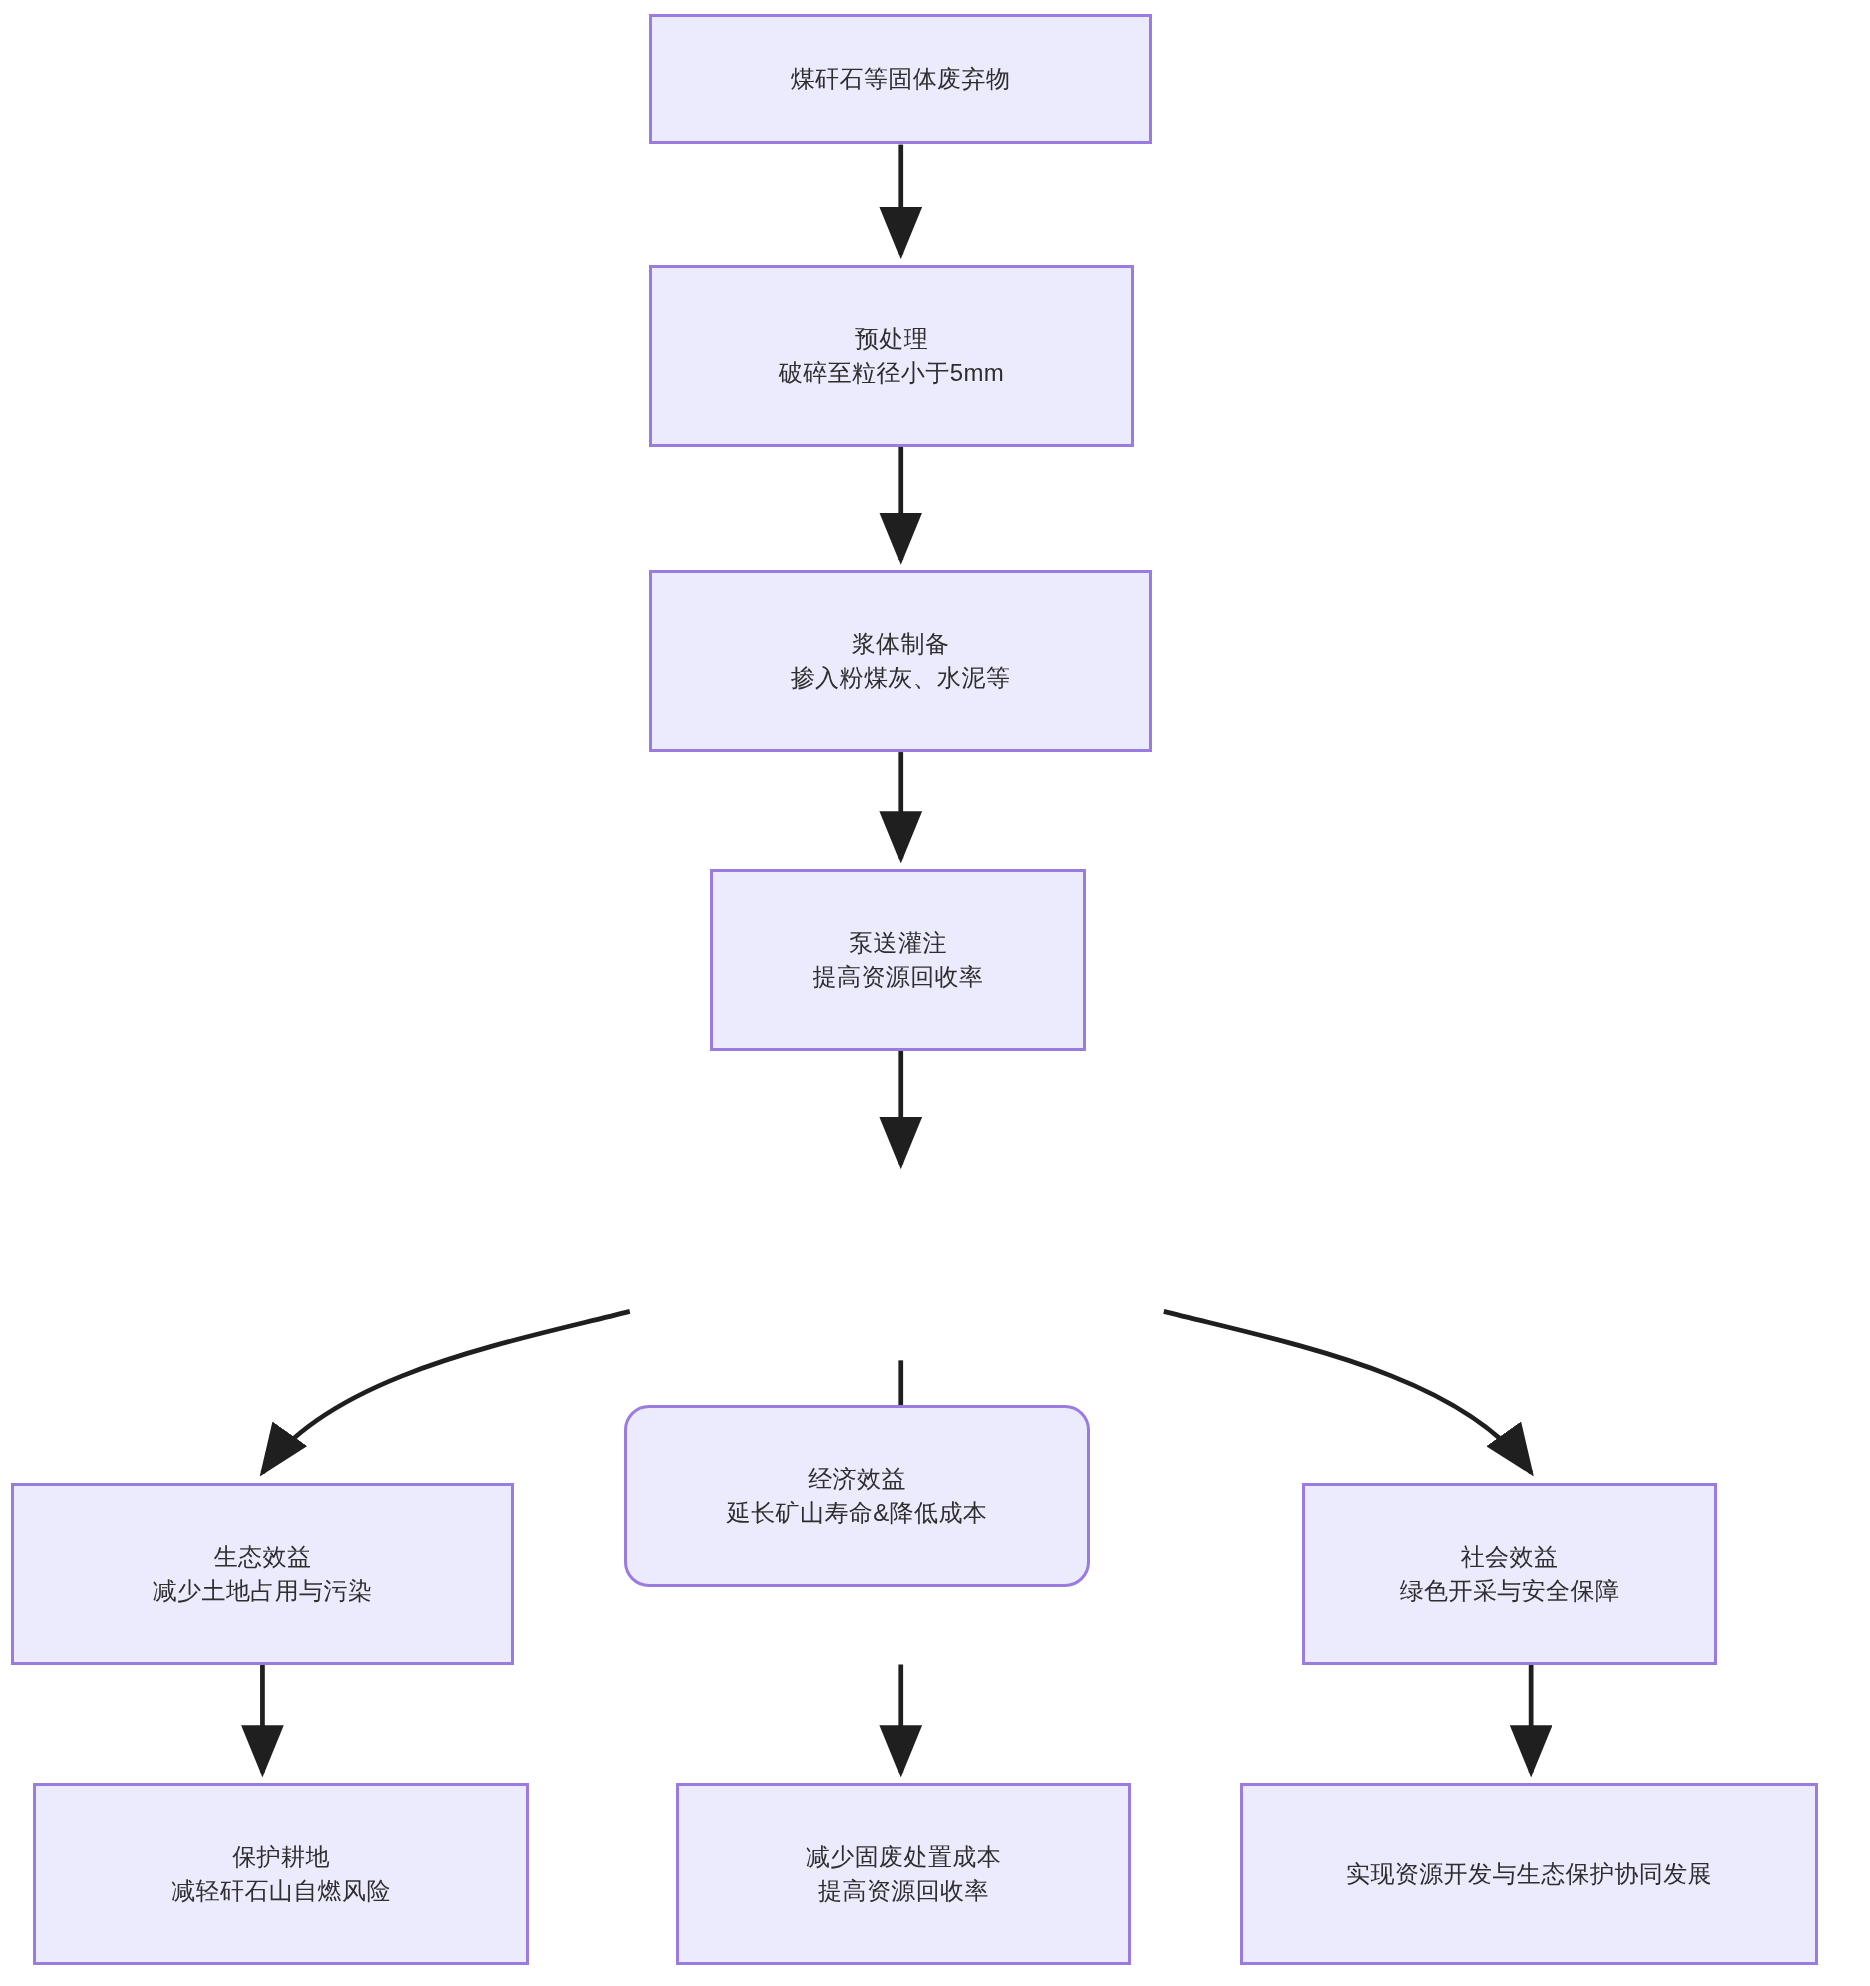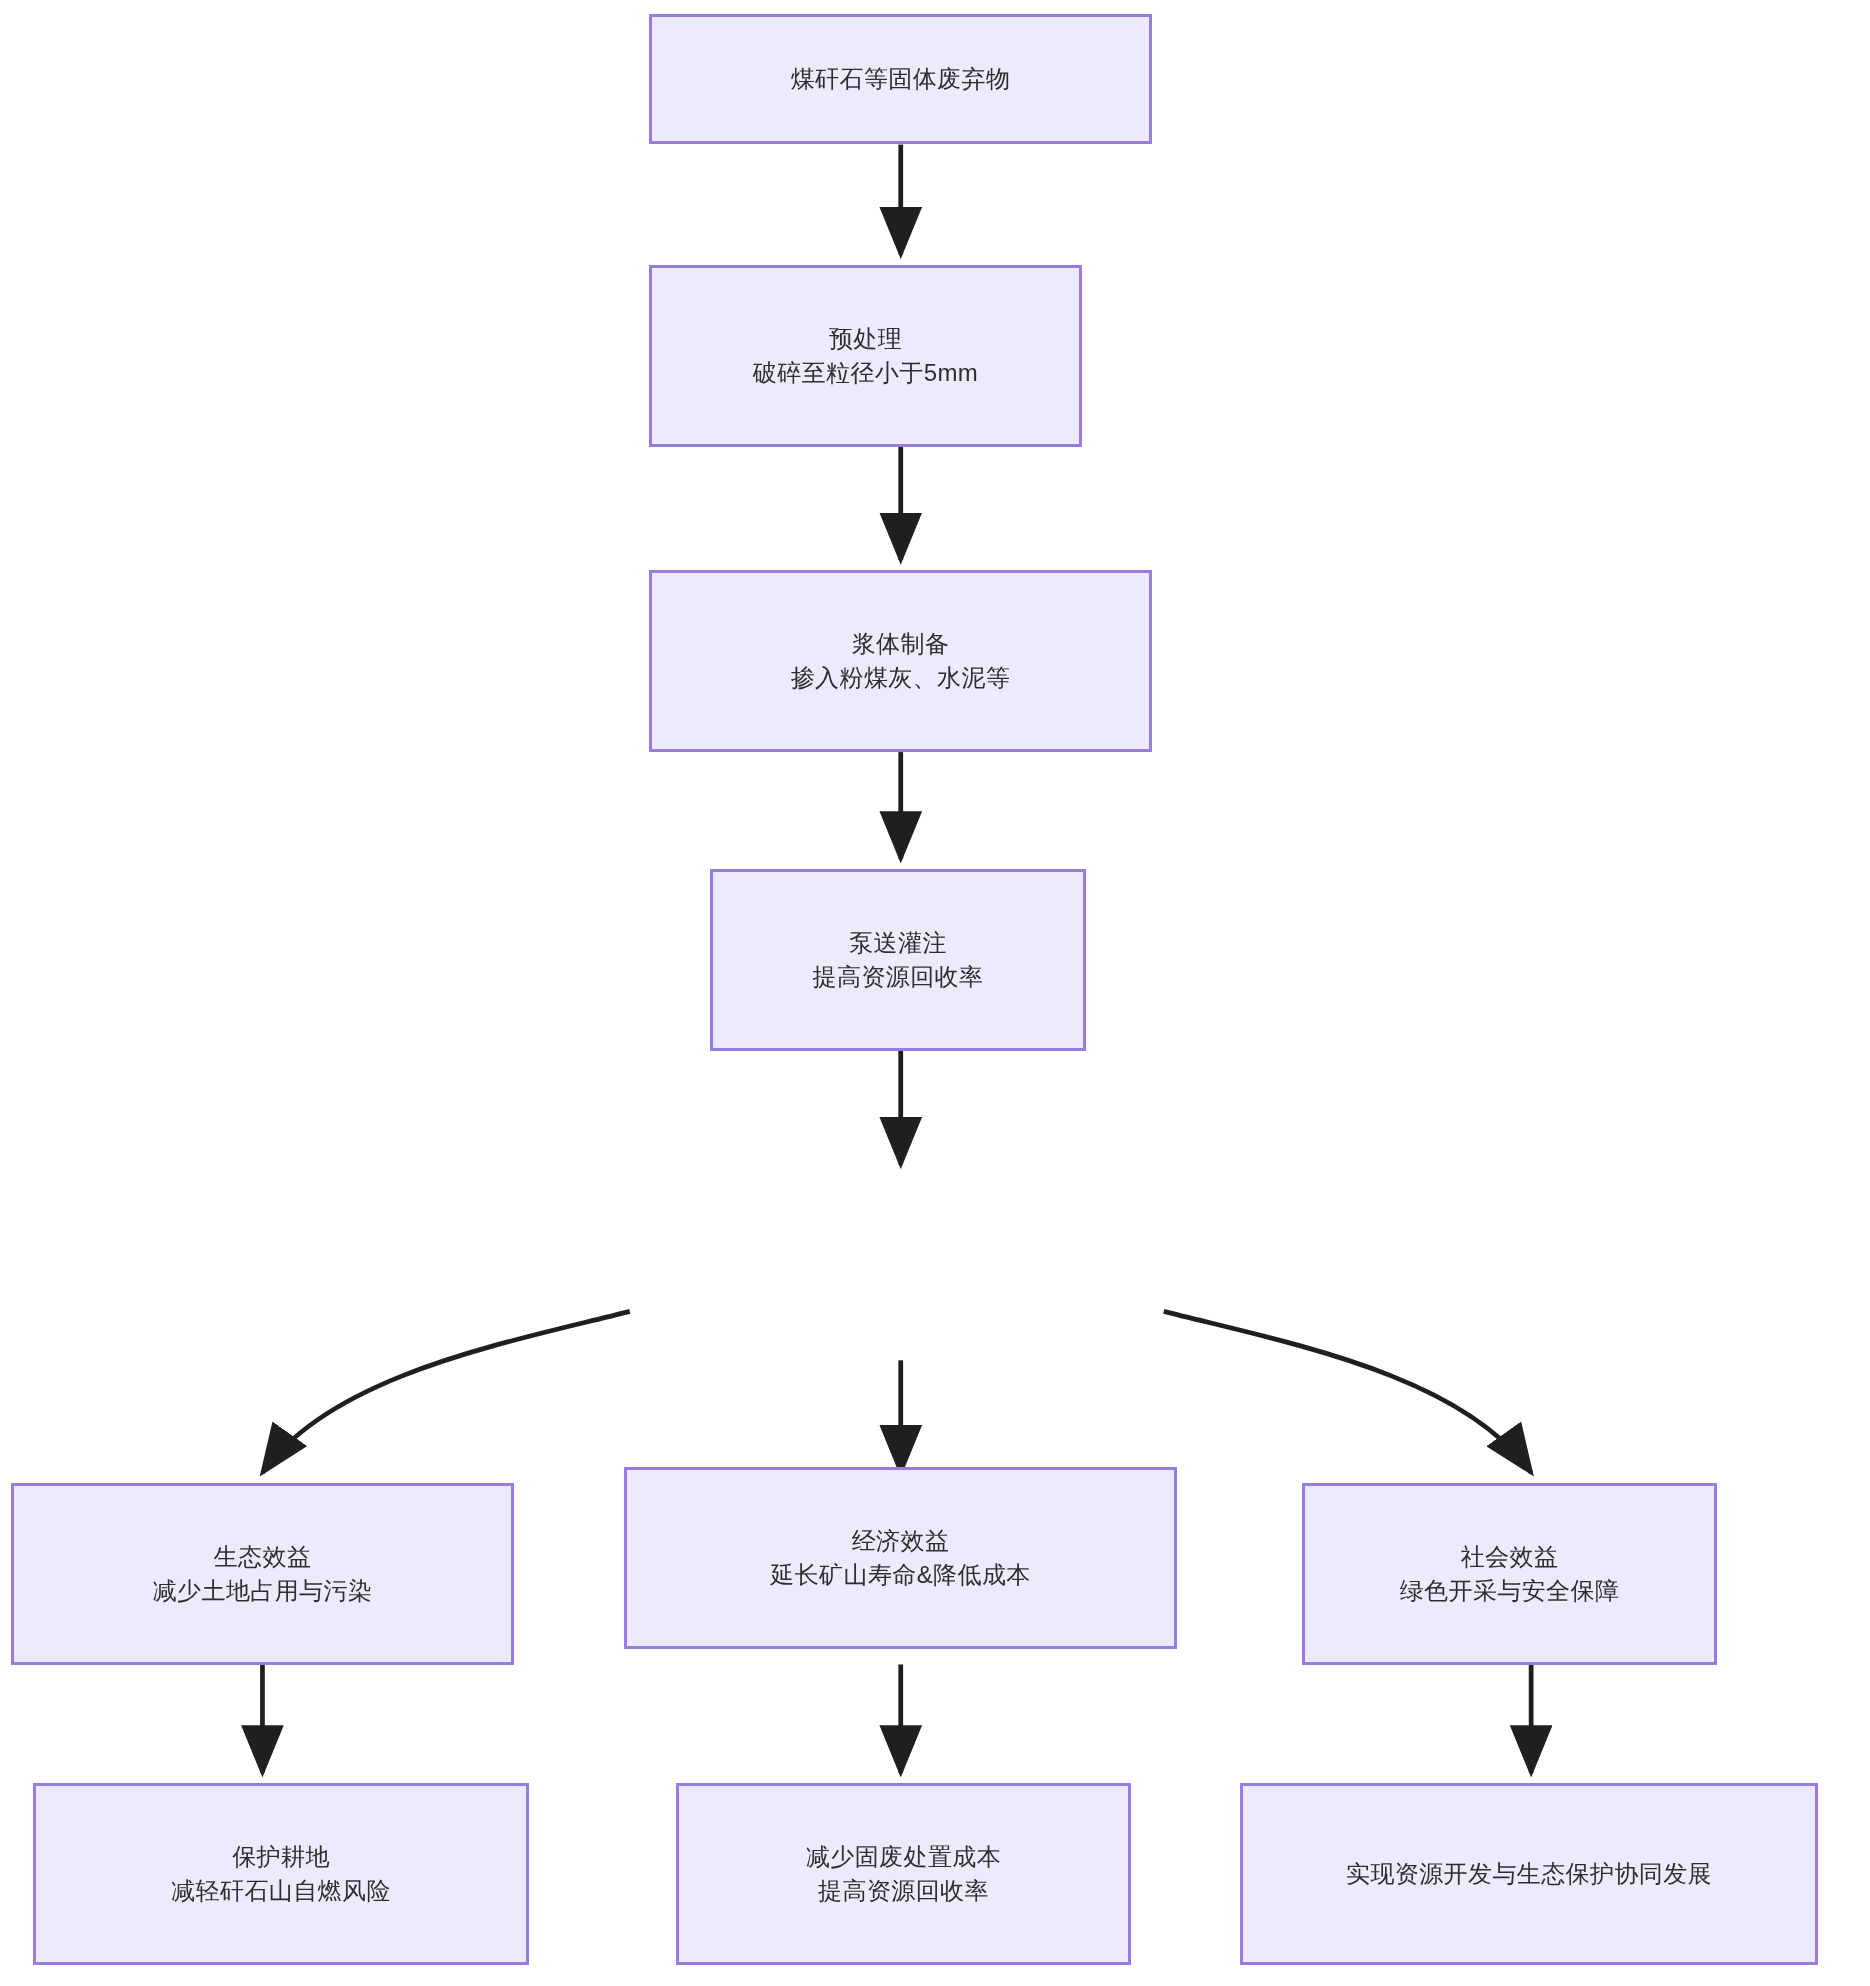--- a/index.html
+++ b/index.html
@@ -45,28 +45,28 @@
     display: block;
     white-space: nowrap;
   }
   .node .line.wrap {
     white-space: normal;
     padding: 0 20.5px;
   }
 
   
   #n-waste      { left: 649px;  top: 14.2px;   width: 503px;  height: 130px; }
-  #n-pretreat   { left: 649px;  top: 265px;  width: 433px;  height: 182px; }
+  #n-pretreat   { left: 649px;  top: 265px;  width: 485px;  height: 182px; }
   #n-slurry     { left: 649px;  top: 570px;  width: 503px;  height: 182px; }
   #n-pump       { left: 710px;  top: 869px; width: 376px;  height: 182px; }
   #n-fill       { left: 630px;  top: 1175px; width: 534px;  height: 186px; }
 
   
   #n-eco        { left: 11px;   top: 1483px; width: 503px;  height: 182px; }
-  #n-econ       { left: 624px;  top: 1467px; width: 553px;  height: 182px; }
+  #n-econ       { left: 624px;  top: 1405px; width: 466px;  height: 182px; border-radius: 25px; }
   #n-social     { left: 1302px; top: 1483px; width: 415px;  height: 182px; }
 
   
   #n-farmland   { left: 33px;   top: 1783px; width: 496px;  height: 182px; }
   #n-cost       { left: 676px;  top: 1783px; width: 455px;  height: 182px; }
   #n-synergy    { left: 1240px; top: 1783px; width: 578px;  height: 182px; }
 </style>
 </head>
 <body>
 

